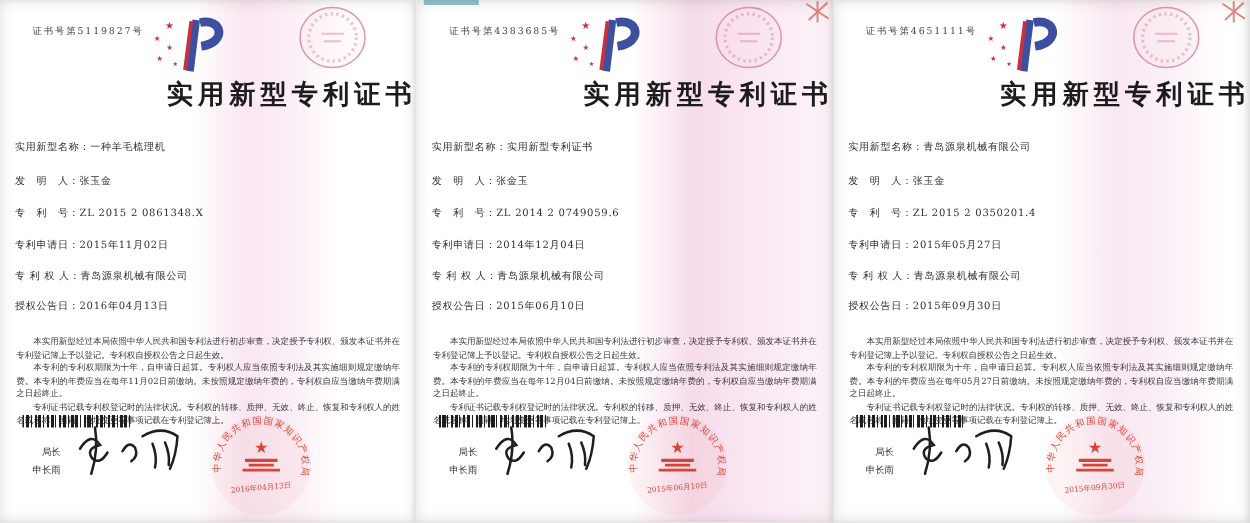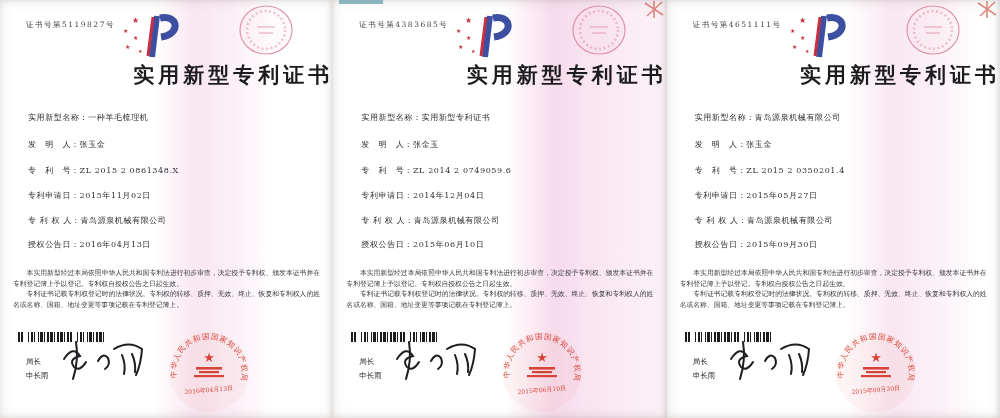--- a/index.html
+++ b/index.html
@@ -21,29 +21,29 @@
     background:linear-gradient(90deg,rgba(242,198,223,0),rgba(242,198,223,.62) 30%,rgba(246,215,234,.55) 65%,rgba(242,198,223,.22));}
   .cert:nth-child(3) .band{left:178px;width:135px;
     background:linear-gradient(90deg,rgba(243,205,226,0),rgba(243,205,226,.48) 35%,rgba(247,223,238,.42) 70%,rgba(243,205,226,0));}
   .cert-no{position:absolute;left:26px;top:20px;font-size:7.5px;letter-spacing:1.5px;color:#45454b;white-space:nowrap;}
   .logo{position:absolute;left:116px;top:9px;width:74px;height:54px;}
   .stamp{position:absolute;left:237px;top:3px;width:58px;height:55px;opacity:.8;}
   .corner-stamp{position:absolute;right:1px;top:0;width:24px;height:20px;opacity:.8;}
   .top-artifact{position:absolute;left:6px;top:0;width:44px;height:4px;background:#79b4c2;opacity:.85;}
   .title{position:absolute;top:61px;left:0;right:0;text-align:right;font-size:21px;font-weight:bold;
     letter-spacing:4px;color:#1c1c1e;white-space:nowrap;}
-  .field{position:absolute;left:28px;font-size:8px;color:#2f2f35;letter-spacing:.6px;white-space:nowrap;}
+  .field{position:absolute;left:12px;font-size:8px;color:#2f2f35;letter-spacing:.6px;white-space:nowrap;}
   .f1{top:112px}.f2{top:139px}.f3{top:165px}.f4{top:190px}.f5{top:215px}.f6{top:239px}
   .body-text{position:absolute;left:13px;top:268px;width:307px;font-size:6.8px;line-height:1.55;
     color:#38383e;text-align:justify;}
   .body-text p{margin:0;text-indent:2em;}
   .barcode{position:absolute;left:18px;top:332px;width:86px;height:10px;
     background:repeating-linear-gradient(90deg,#1d1d1f 0 1.6px,transparent 1.6px 2.8px,#1d1d1f 2.8px 5.4px,transparent 5.4px 6.6px,#1d1d1f 6.6px 7.4px,transparent 7.4px 9.8px);}
   .director{position:absolute;left:26px;top:355px;font-size:7.5px;line-height:14px;color:#2f2f35;}
-  .director div{white-space:nowrap;}
+  .director div{white-space:nowrap;text-align:right;}
   .signature{position:absolute;left:56px;top:337px;width:98px;height:46px;}
   .seal{position:absolute;left:166px;top:329px;width:86px;height:86px;opacity:.93;}
 </style>
 </head>
 <body>
 
 <div id="photo">
 
   <div class="cert">
     <div class="band"></div>
@@ -70,20 +70,21 @@
 
     <div class="field f1"><span>实用新型名称：</span><span>一种羊毛梳理机</span></div>
     <div class="field f2"><span>发　明　人：</span><span>张玉金</span></div>
     <div class="field f3"><span>专　利　号：</span><span>ZL 2015 2 0861348.X</span></div>
     <div class="field f4"><span>专利申请日：</span><span>2015年11月02日</span></div>
     <div class="field f5"><span>专 利 权 人：</span><span>青岛源泉机械有限公司</span></div>
     <div class="field f6"><span>授权公告日：</span><span>2016年04月13日</span></div>
 
     <div class="body-text">
       <p>本实用新型经过本局依照中华人民共和国专利法进行初步审查，决定授予专利权、颁发本证书并在专利登记簿上予以登记。专利权自授权公告之日起生效。</p>
+      <p>本专利的专利权期限为十年，自申请日起算。专利权人应当依照专利法及其实施细则规定缴纳年费。本专利的年费应当在每年11月02日前缴纳。未按照规定缴纳年费的，专利权自应当缴纳年费期满之日起终止。</p>
       <p>专利证书记载专利权登记时的法律状况。专利权的转移、质押、无效、终止、恢复和专利权人的姓名或名称、国籍、地址变更等事项记载在专利登记簿上。</p>
     </div>
 
     <div class="barcode"></div>
 
     <div class="director">
       <div>局长</div>
       <div>申长雨</div>
     </div>
 
@@ -150,20 +151,21 @@
 
     <div class="field f1"><span>实用新型名称：</span><span>实用新型专利证书</span></div>
     <div class="field f2"><span>发　明　人：</span><span>张金玉</span></div>
     <div class="field f3"><span>专　利　号：</span><span>ZL 2014 2 0749059.6</span></div>
     <div class="field f4"><span>专利申请日：</span><span>2014年12月04日</span></div>
     <div class="field f5"><span>专 利 权 人：</span><span>青岛源泉机械有限公司</span></div>
     <div class="field f6"><span>授权公告日：</span><span>2015年06月10日</span></div>
 
     <div class="body-text">
       <p>本实用新型经过本局依照中华人民共和国专利法进行初步审查，决定授予专利权、颁发本证书并在专利登记簿上予以登记。专利权自授权公告之日起生效。</p>
+      <p>本专利的专利权期限为十年，自申请日起算。专利权人应当依照专利法及其实施细则规定缴纳年费。本专利的年费应当在每年12月04日前缴纳。未按照规定缴纳年费的，专利权自应当缴纳年费期满之日起终止。</p>
       <p>专利证书记载专利权登记时的法律状况。专利权的转移、质押、无效、终止、恢复和专利权人的姓名或名称、国籍、地址变更等事项记载在专利登记簿上。</p>
     </div>
 
     <div class="barcode"></div>
 
     <div class="director">
       <div>局长</div>
       <div>申长雨</div>
     </div>
 
@@ -229,20 +231,21 @@
 
     <div class="field f1"><span>实用新型名称：</span><span>青岛源泉机械有限公司</span></div>
     <div class="field f2"><span>发　明　人：</span><span>张玉金</span></div>
     <div class="field f3"><span>专　利　号：</span><span>ZL 2015 2 0350201.4</span></div>
     <div class="field f4"><span>专利申请日：</span><span>2015年05月27日</span></div>
     <div class="field f5"><span>专 利 权 人：</span><span>青岛源泉机械有限公司</span></div>
     <div class="field f6"><span>授权公告日：</span><span>2015年09月30日</span></div>
 
     <div class="body-text">
       <p>本实用新型经过本局依照中华人民共和国专利法进行初步审查，决定授予专利权、颁发本证书并在专利登记簿上予以登记。专利权自授权公告之日起生效。</p>
+      <p>本专利的专利权期限为十年，自申请日起算。专利权人应当依照专利法及其实施细则规定缴纳年费。本专利的年费应当在每年05月27日前缴纳。未按照规定缴纳年费的，专利权自应当缴纳年费期满之日起终止。</p>
       <p>专利证书记载专利权登记时的法律状况。专利权的转移、质押、无效、终止、恢复和专利权人的姓名或名称、国籍、地址变更等事项记载在专利登记簿上。</p>
     </div>
 
     <div class="barcode"></div>
 
     <div class="director">
       <div>局长</div>
       <div>申长雨</div>
     </div>
 

